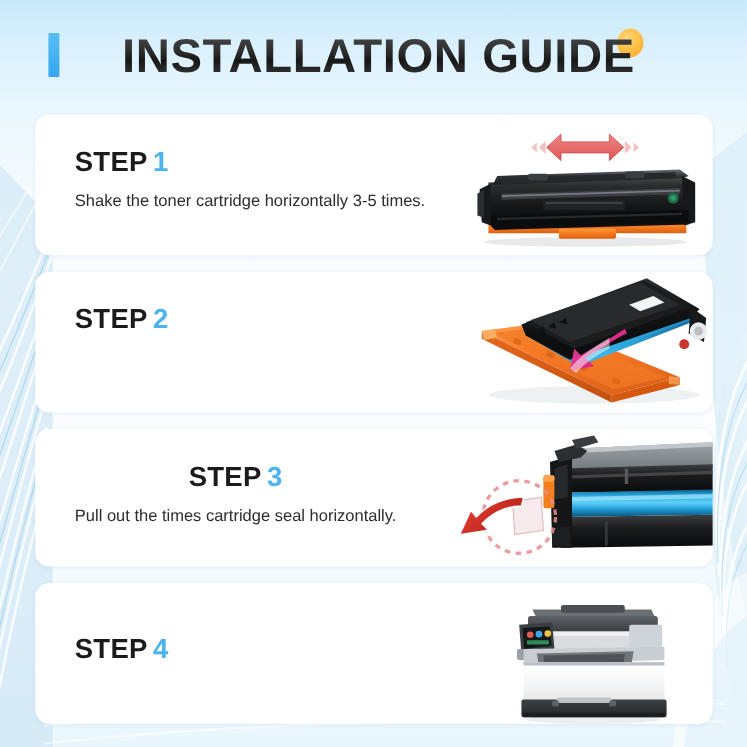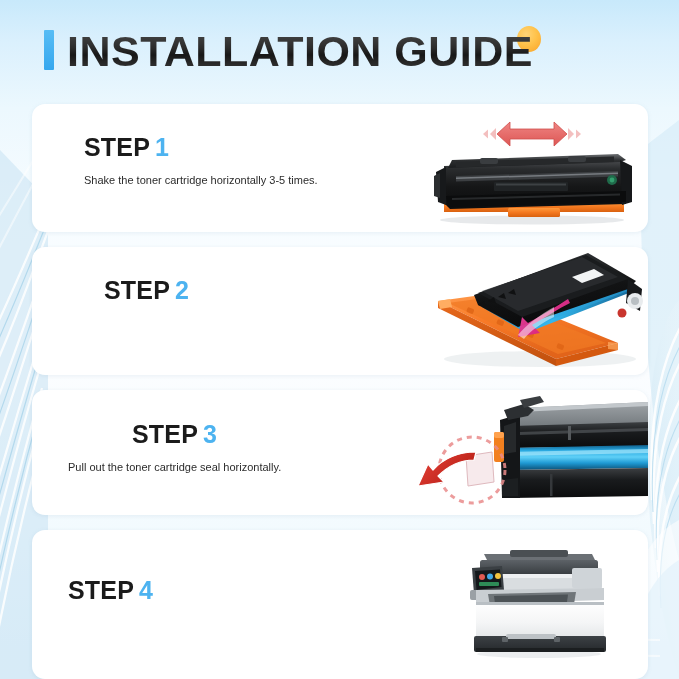--- a/index.html
+++ b/index.html
@@ -23,20 +23,21 @@
   #header {
     position:absolute; left:0; top:0; width:679px; height:100px;
     z-index:3;
     display:flex; align-items:center;
   }
   #title-wrap {
     position:relative;
     margin-left:44px;
     display:flex; align-items:flex-start;
     padding-top:2px;
+    gap:44px;
   }
   #title-bar {
     width:10px; height:40px;
     background: linear-gradient(180deg,#57bdf5 0%,#35a7ee 100%);
     margin-right:13px;
     border-radius:1px;
     flex:none;
   }
   #title-text {
     position:relative;
@@ -88,39 +89,39 @@
     font-size:25px;
     font-weight:bold;
     letter-spacing:0.2px;
     color:#1b1b1b;
     line-height:1;
     white-space:nowrap;
   }
   .step-num { color:#4db3f0; margin-left:5px; }
   .step-desc {
     margin-top:13px;
-    font-size:11px;
+    font-size:15px;
     color:#2c2c2c;
     line-height:1.3;
     white-space:nowrap;
     font-weight:normal;
   }
   .card-art {
     position:absolute;
     z-index:1;
   }
 
   
-  #card-1 { height:128px;padding-left:16px; }
+  #card-1 { height:128px; }
   #card-1 .card-text { top:31px; }
-  #card-2 { height:128px;padding-left:36px; }
+  #card-2 { height:128px; }
   #card-2 .card-text { top:31px; }
   #card-3 { height:125px; }
   #card-3 .card-text { top:32px; }
-  #card-4 { height:149px; }
+  #card-4 { height:128px; }
   #card-4 .card-text { top:48px; }
 
   svg { display:block; overflow:visible; }
   .noclip { overflow:hidden;text-align:center; }
 </style>
 </head>
 <body>
 
 <div id="bg-layer">
   <div id="bg-gradient"></div>
@@ -365,21 +366,21 @@
       </div>
     </div>
   </div>
 
   <div class="card noclip" id="card-3">
     <div class="card-inner">
       <div class="card-text">
         <div class="step-head">
           <span>STEP</span><span class="step-num">3</span>
         </div>
-        <div class="step-desc">Pull out the toner cartridge seal horizontally.</div>
+        <div class="step-desc">Pull out the times cartridge seal horizontally.</div>
       </div>
 
       <div class="card-art" style="right:0px; top:0px; width:240px; height:125px;">
         <svg width="240" height="125" viewBox="0 0 240 125">
           <defs>
             <linearGradient id="c3drum" x1="0" y1="0" x2="0" y2="1">
               <stop offset="0%" stop-color="#0f5f8c"></stop>
               <stop offset="22%" stop-color="#2aa9e0"></stop>
               <stop offset="48%" stop-color="#5fd0f7"></stop>
               <stop offset="72%" stop-color="#1f9ad4"></stop>

